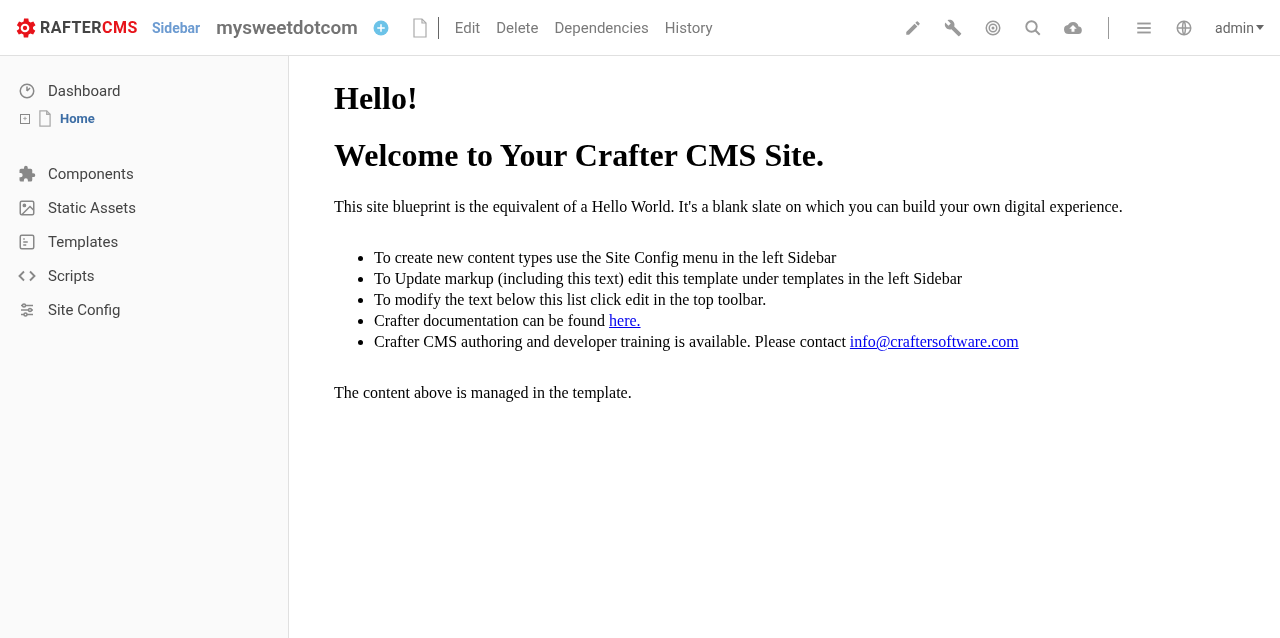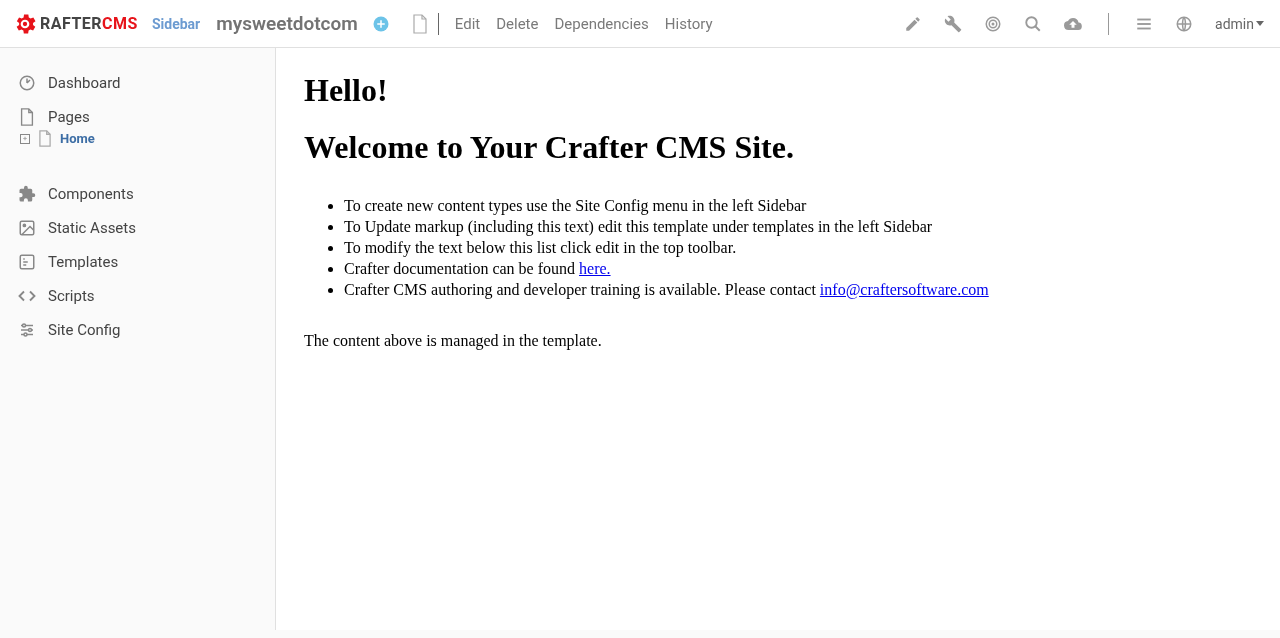--- a/index.html
+++ b/index.html
@@ -8,21 +8,21 @@
       font-size: 14px;
       color: #333;
       background: #fafafa;
       width: 1280px;
       height: 638px;
       overflow: hidden;
     }
     .header {
       display: flex;
       align-items: center;
-      height: 48px;
+      height: 56px;
       background: #fff;
       border-bottom: 1px solid #e0e0e0;
       padding: 0 12px;
     }
     .logo {
       display: flex;
       align-items: center;
       margin-right: 14px;
     }
     .logo-gear {
@@ -150,24 +150,25 @@
       color: #3d6ea5;
       font-weight: 700;
       font-size: 13px;
       cursor: pointer;
     }
 
     .preview {
       flex: 1;
       background: #fff;
       border-left: 1px solid #e0e0e0;
-      padding: 20px 28px;
+      padding: 20px 45px;
       font-family: "Times New Roman", Times, serif;
       color: #000;
       overflow-y: auto;
+      margin-left: 13px;
     }
     .preview h1 {
       font-size: 32px;
       font-weight: 700;
       margin: 4px 0 20px 0;
     }
     .preview h2 {
       font-size: 32px;
       font-weight: 700;
       margin: 14px 0 22px 0;
@@ -280,27 +281,20 @@
 
 <div class="body-area">
   <div class="sidebar">
     <div class="side-item">
       <svg viewBox="0 0 24 24" fill="none" stroke="currentColor" stroke-width="2">
           <circle cx="12" cy="12" r="9"></circle>
           <path d="M12 12l4-4M12 12v-6"></path>
         </svg>
       <span>Dashboard</span>
     </div>
-    <div class="side-item" style="padding-bottom:2px">
-      <svg viewBox="0 0 16 20" fill="none" stroke="currentColor" stroke-width="1.5">
-          <path d="M2 1h8l4 4v14H2z"></path>
-          <path d="M10 1v4h4"></path>
-        </svg>
-      <span>Pages</span>
-    </div>
     <div class="tree-item">
       <span class="tree-expand">+</span>
       <svg class="tree-page-icon" width="14" height="17" viewBox="0 0 16 20" fill="none" stroke="#aaa" stroke-width="1.5">
           <path d="M2 1h8l4 4v14H2z"></path>
           <path d="M10 1v4h4"></path>
         </svg>
       <span class="tree-label">Home</span>
     </div>
     <div class="side-item" style="margin-top:26px">
       <svg viewBox="0 0 24 24" fill="currentColor">
@@ -339,20 +333,21 @@
           <circle cx="16" cy="12" r="2" fill="#fafafa"></circle>
           <circle cx="10" cy="18" r="2" fill="#fafafa"></circle>
         </svg>
       <span>Site Config</span>
     </div>
   </div>
 
   <div class="preview">
     <h1>Hello!</h1>
     <h2>Welcome to Your Crafter CMS Site.</h2>
+    <p>This site blueprint is the equivalent of a Hello World. It's a blank slate on which you can build your own digital experience.</p>
     <ul>
       <li>To create new content types use the Site Config menu in the left Sidebar</li>
       <li>To Update markup (including this text) edit this template under templates in the left Sidebar</li>
       <li>To modify the text below this list click edit in the top toolbar.</li>
       <li><span>Crafter documentation can be found </span><a href="#">here.</a></li>
       <li><span>Crafter CMS authoring and developer training is available. Please contact </span><a href="#">info@craftersoftware.com</a></li>
     </ul>
     <p>The content above is managed in the template.</p>
   </div>
 </div>

